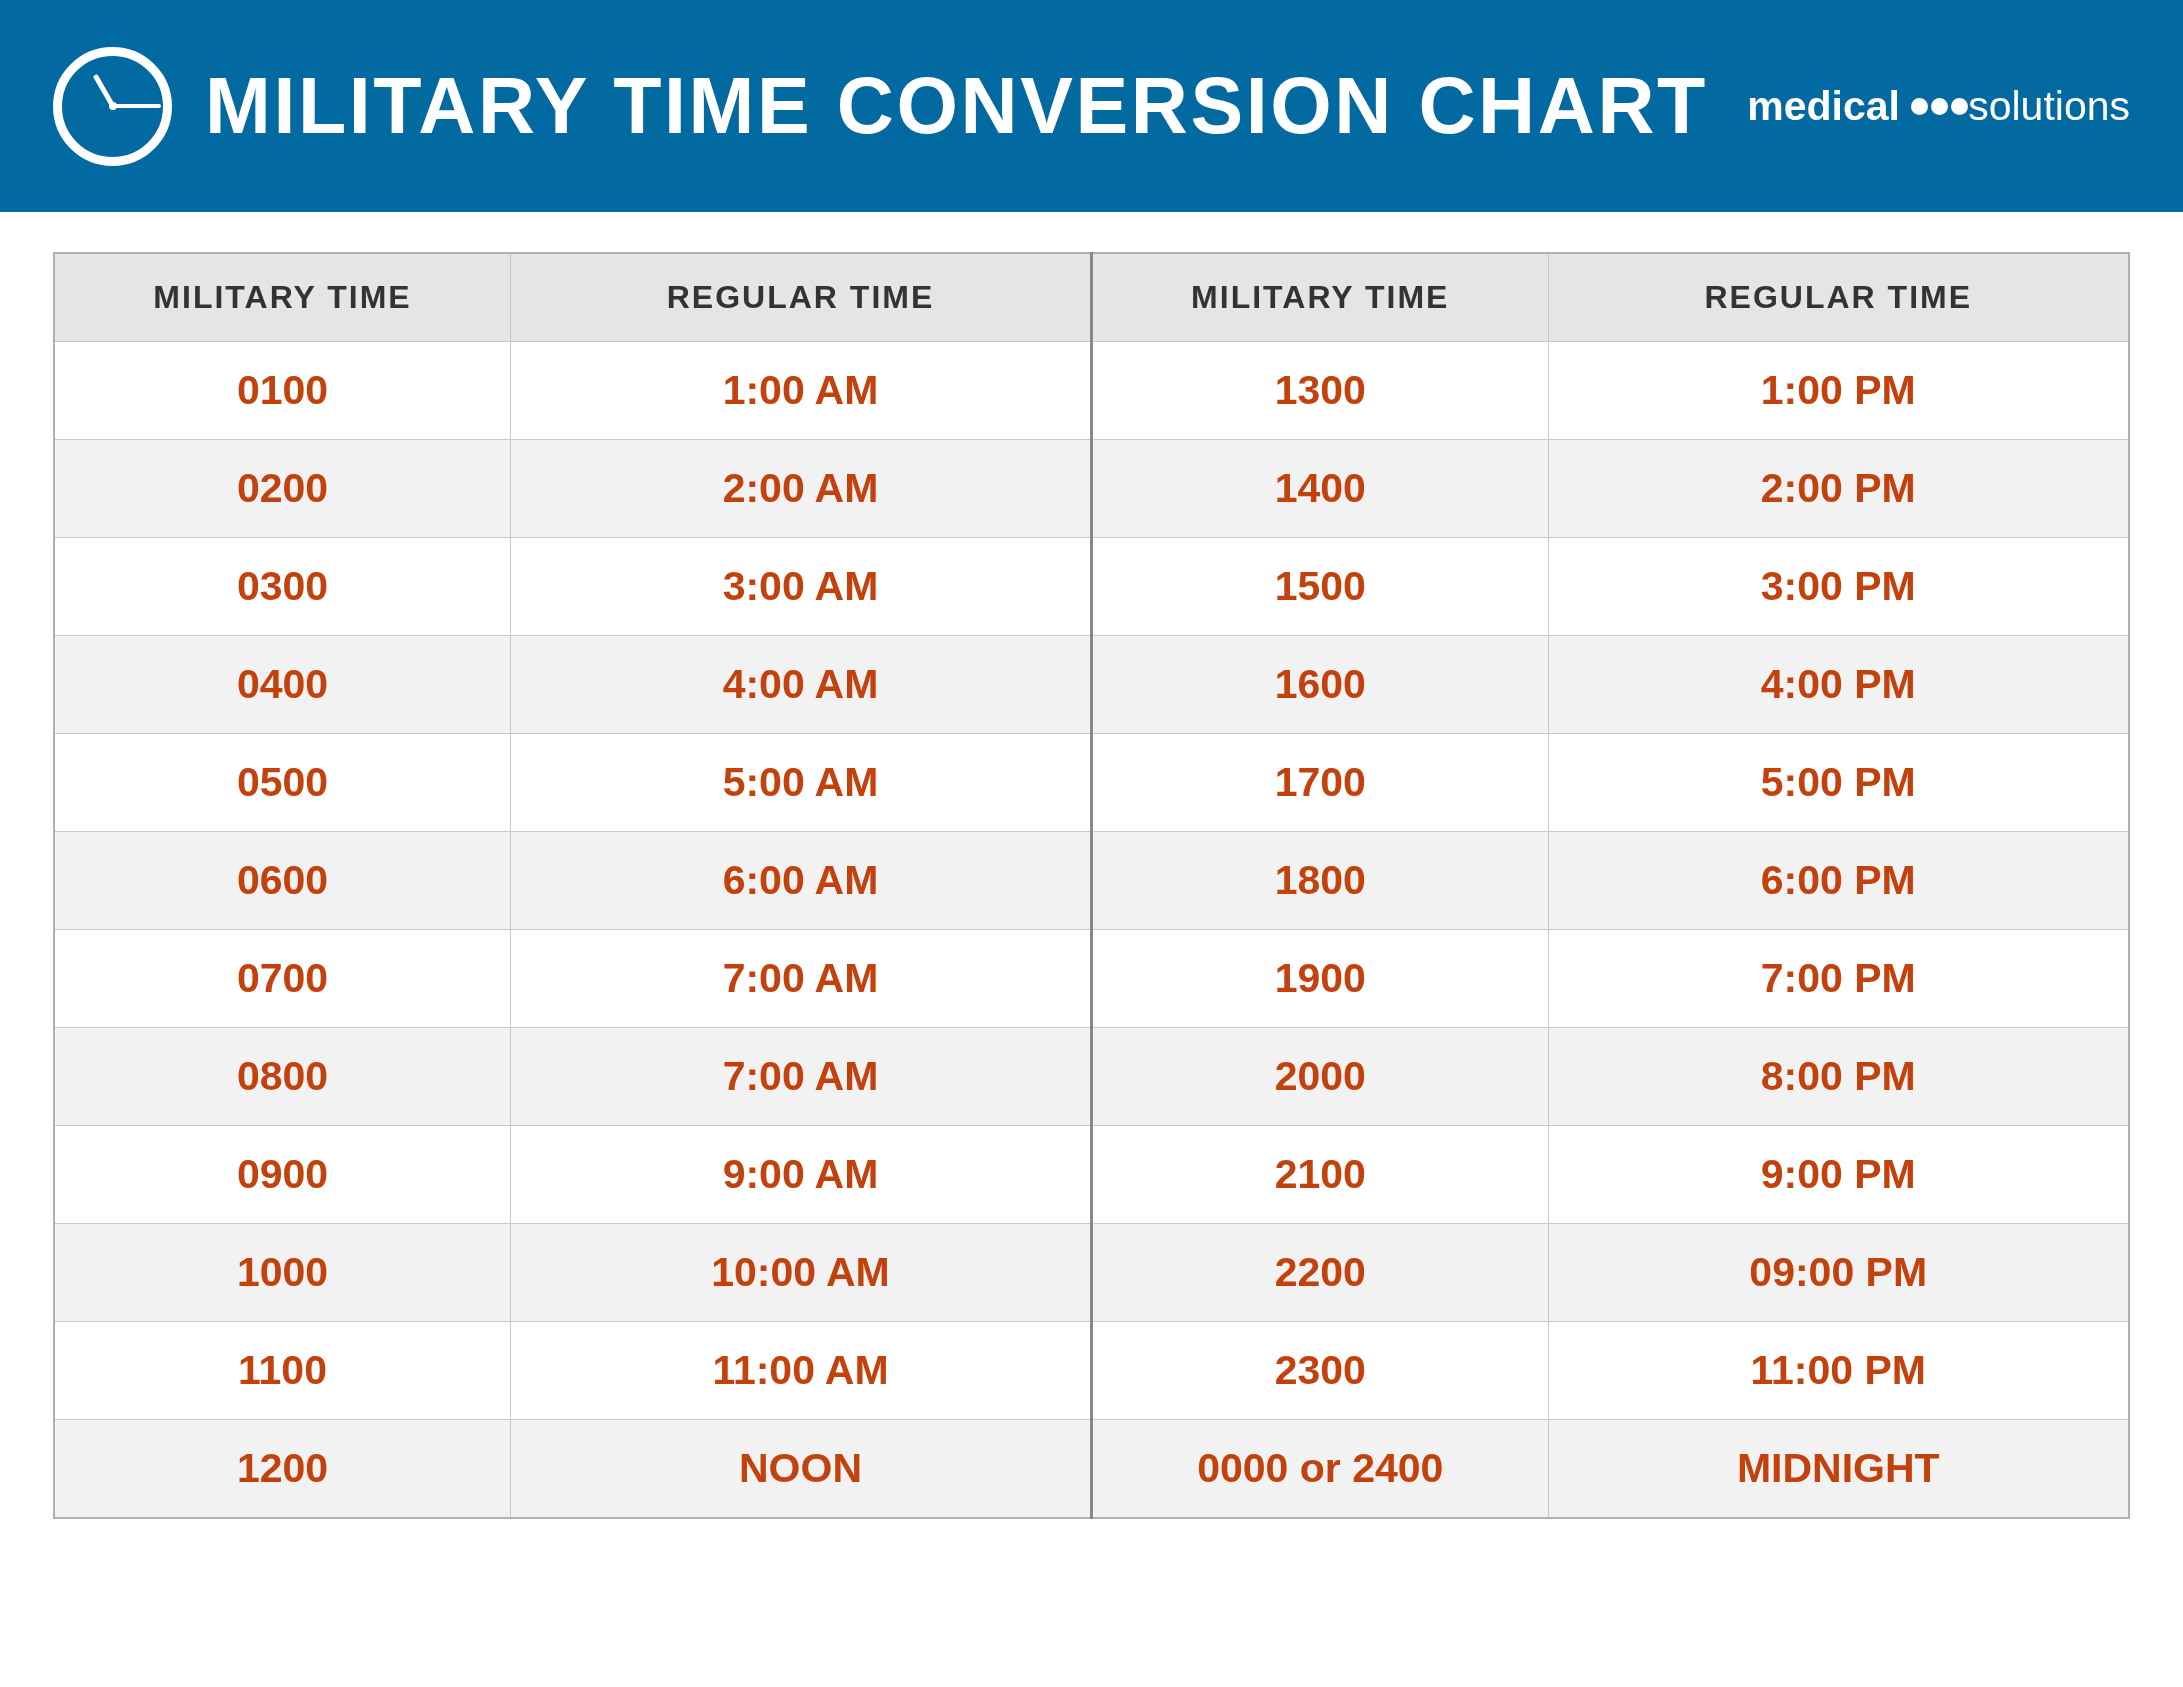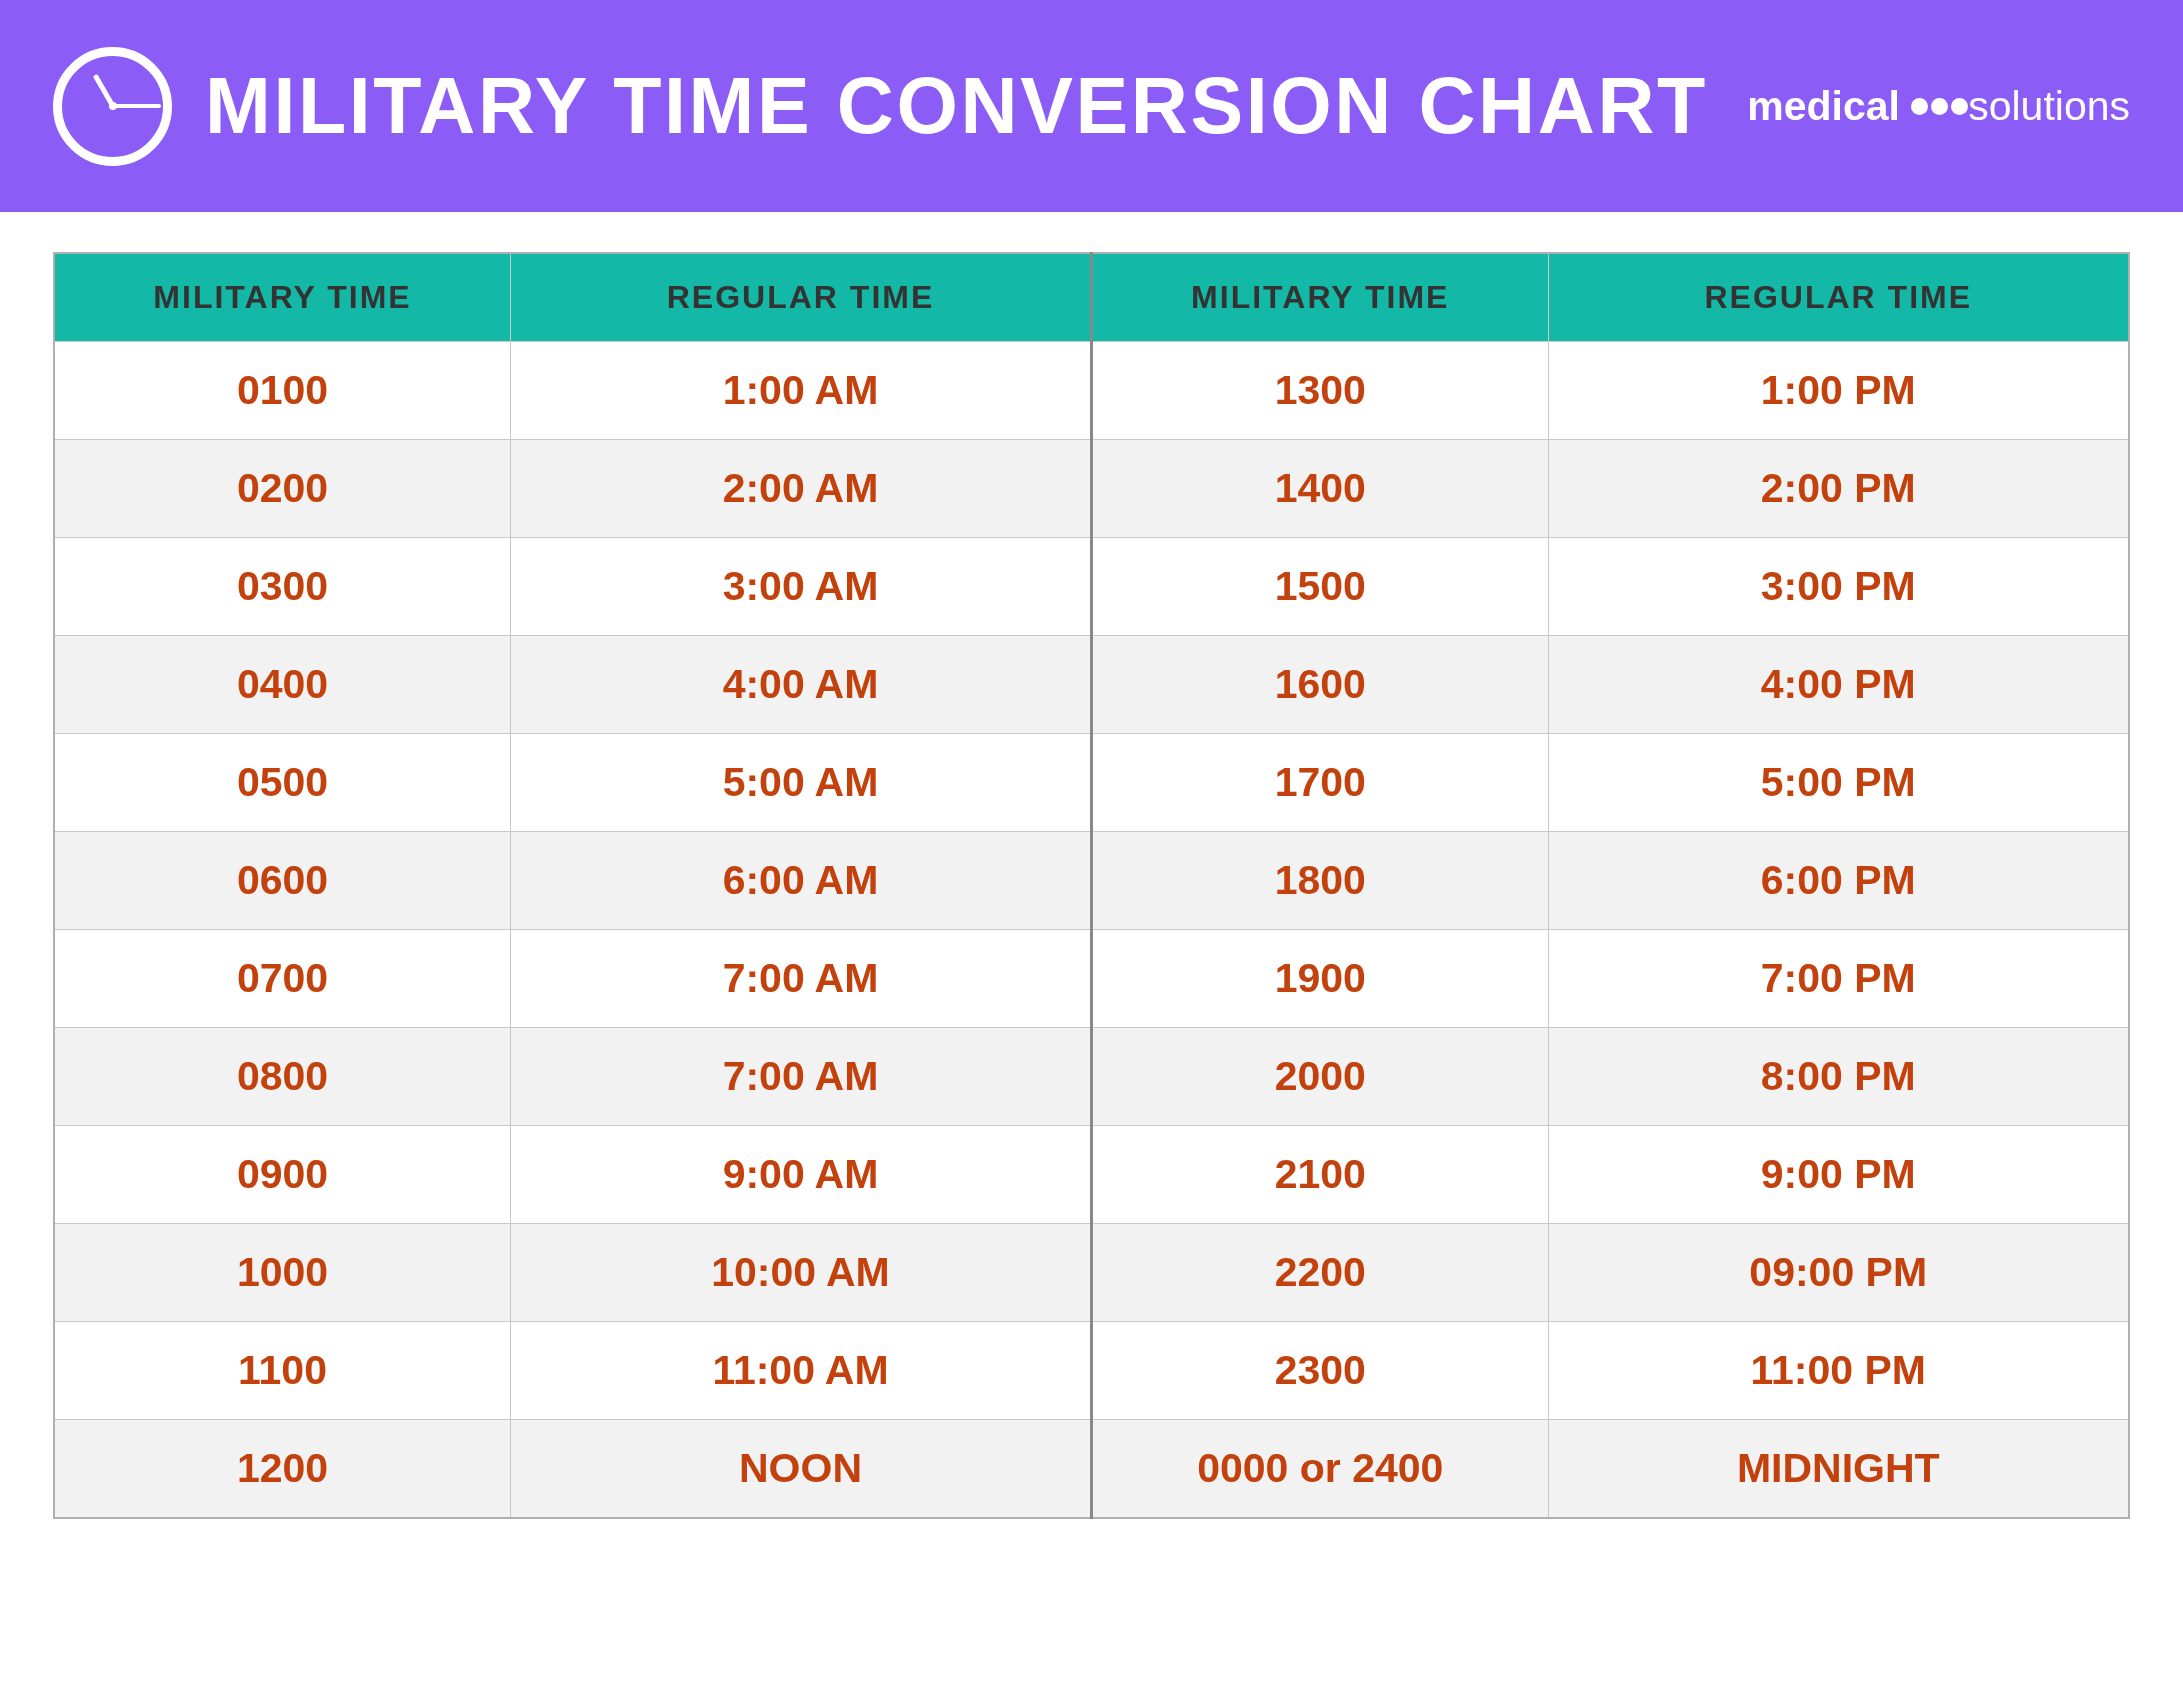--- a/index.html
+++ b/index.html
@@ -12,21 +12,21 @@
       width: 2183px;
       height: 1687px;
       background: #ffffff;
       font-family: Arial, sans-serif;
       display: flex;
       flex-direction: column;
     }
 
     
     .header {
-      background-color: #8b5cf6;
+      background-color: #0369a1;
       display: flex;
       align-items: center;
       justify-content: space-between;
       padding: 26.5px 53px;
       height: 212px;
     }
 
     .header-left {
       display: flex;
       align-items: center;
@@ -167,21 +167,21 @@
     tr:nth-child(even) td {
       background-color: #f2f2f2;
     }
 
     tr:nth-child(odd) td {
       background-color: #ffffff;
     }
 
     
     thead tr th {
-      background-color: #14b8a6;
+      background-color: #e5e5e5;
     }
 
     .col-military {
       width: 22%;
     }
 
     .col-regular {
       width: 28%;
     }
 

